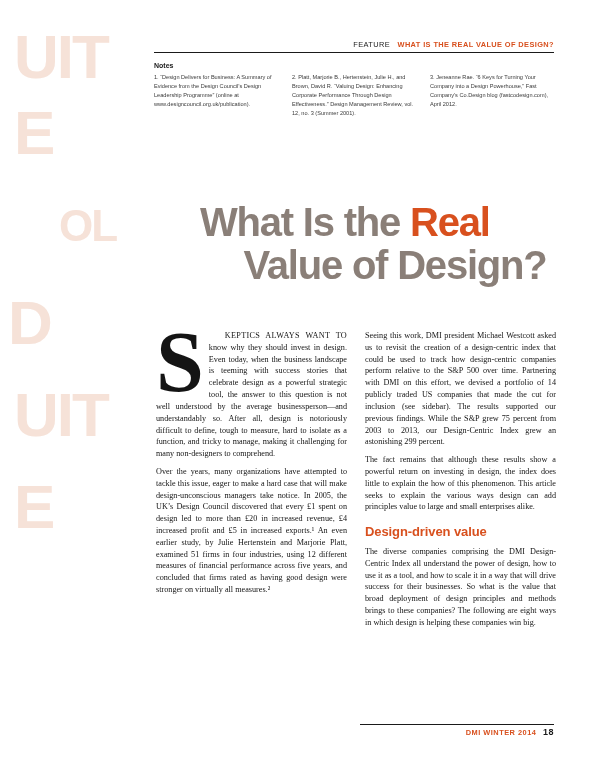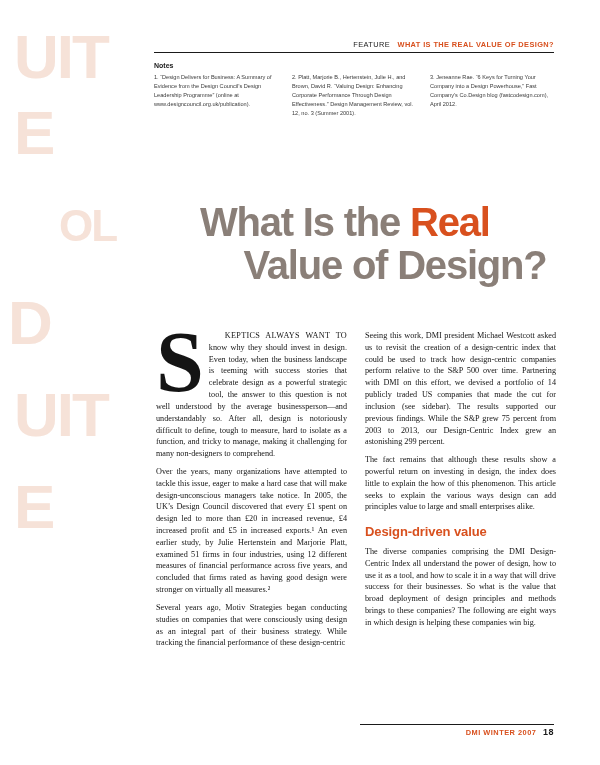--- a/index.html
+++ b/index.html
@@ -227,30 +227,29 @@
 <h1 class="headline">
   <span>What Is the </span><span class="accent">Real</span>
   <span class="line2">Value of Design?</span>
 </h1>
 
 <div class="body-cols">
 
   <div class="col">
     <p><span class="dropcap">S</span><span class="smallcaps">KEPTICS ALWAYS WANT TO</span> <span>know why they should invest in design. Even today, when the business landscape is teeming with success stories that celebrate design as a powerful strategic tool, the answer to this question is not well understood by the average businessperson—and understandably so. After all, design is notoriously difficult to define, tough to measure, hard to isolate as a function, and tricky to manage, making it challenging for many non-designers to comprehend.</span></p>
     <p>Over the years, many organizations have attempted to tackle this issue, eager to make a hard case that will make design-unconscious managers take notice. In 2005, the UK’s Design Council discovered that every £1 spent on design led to more than £20 in increased revenue, £4 increased profit and £5 in increased exports.¹ An even earlier study, by Julie Hertenstein and Marjorie Platt, examined 51 firms in four industries, using 12 different measures of financial performance across five years, and concluded that firms rated as having good design were stronger on virtually all measures.²</p>
-    <p>Several years ago, Motiv Strategies began conducting studies on companies that were consciously using design as an integral part of their business strategy. While tracking the financial performance of these design-centric</p>
   </div>
 
   <div class="col">
     <p>Seeing this work, DMI president Michael Westcott asked us to revisit the creation of a design-centric index that could be used to track how design-centric companies perform relative to the S&amp;P 500 over time. Partnering with DMI on this effort, we devised a portfolio of 14 publicly traded US companies that made the cut for inclusion (see sidebar). The results supported our previous findings. While the S&amp;P grew 75 percent from 2003 to 2013, our Design-Centric Index grew an astonishing 299 percent.</p>
     <p>The fact remains that although these results show a powerful return on investing in design, the index does little to explain the how of this phenomenon. This article seeks to explain the various ways design can add principles value to large and small enterprises alike.</p>
     <h2 class="subhead">Design-driven value</h2>
     <p>The diverse companies comprising the DMI Design-Centric Index all understand the power of design, how to use it as a tool, and how to scale it in a way that will drive success for their businesses. So what is the value that broad deployment of design principles and methods brings to these companies? The following are eight ways in which design is helping these companies win big.</p>
   </div>
 
 </div>
 
 <div class="footer-rule"></div>
 <div class="footer">
   <span>DMI</span>
-  <span>WINTER 2007</span>
+  <span>WINTER 2014</span>
   <span class="pagenum">18</span>
 </div>
 
 </body></html>

